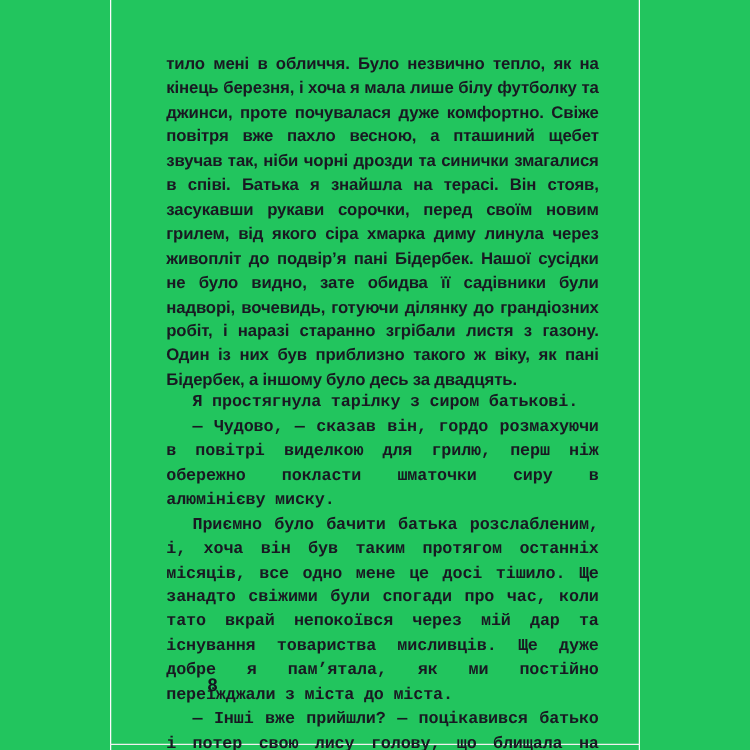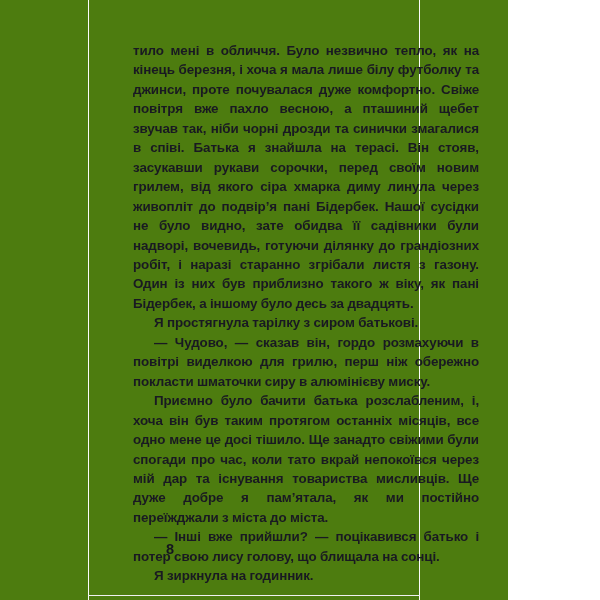--- a/index.html
+++ b/index.html
@@ -10,23 +10,23 @@
   }
   body {
     width: 600px;
     height: 600px;
     overflow: hidden;
     font-family: "Liberation Serif", "DejaVu Serif", serif;
   }
 
   .page {
     position: relative;
-    width: 508px;
+    width: 600px;
     height: 600px;
-    background: #4d7c0f;
+    background: #22c55e;
     box-sizing: border-box;
   }
 
   
   .scan-edge-bottom {
     position: absolute;
     left: 88px;
     right: 88px;
     bottom: 4px;
     height: 1px;
@@ -59,20 +59,21 @@
     font-family: "Liberation Sans", "DejaVu Sans", sans-serif;
     font-weight: 600;
     letter-spacing: -0.1px;
     word-spacing: -0.2px;
     hyphens: manual;
     -webkit-hyphens: manual;
   }
 
   p.para.indent {
     text-indent: 21px;
+    font-family: Liberation Mono, monospace;
   }
 
   .page-number {
     position: absolute;
     left: 166px;
     top: 541px;
     font-family: "Liberation Sans", "DejaVu Sans", sans-serif;
     font-weight: 700;
     font-size: 14.5px;
     color: #141420;

